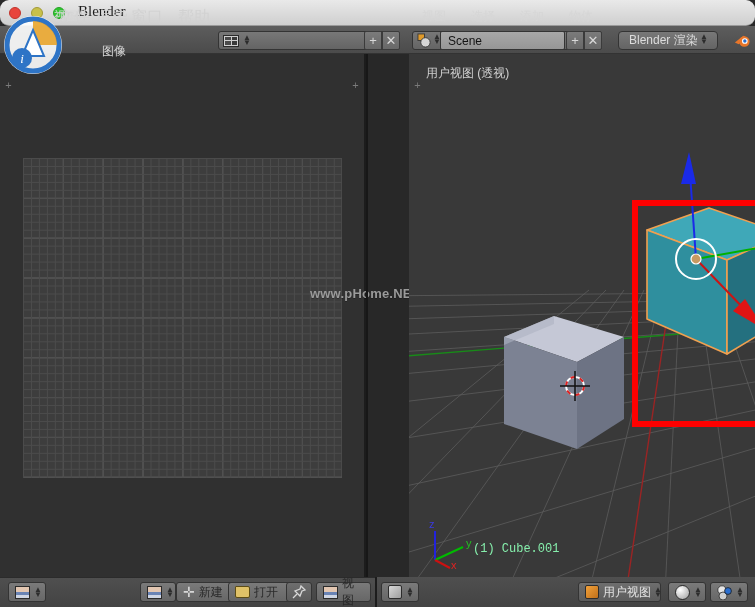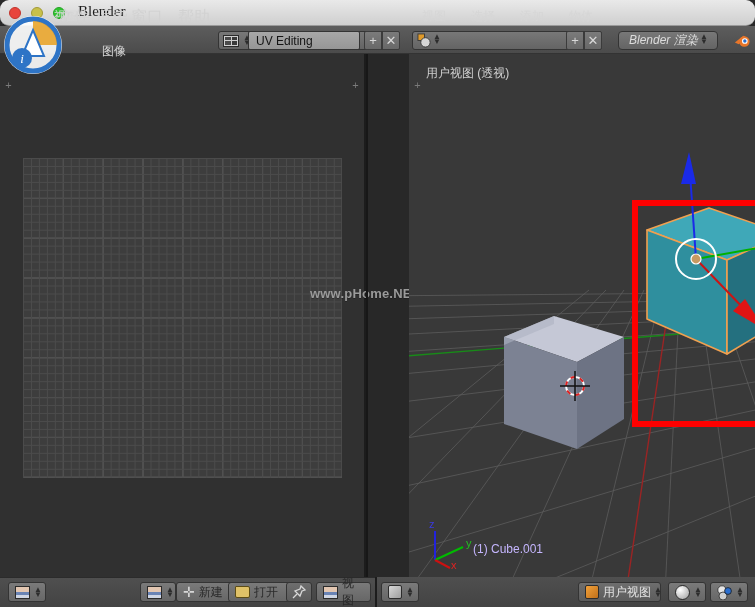--- a/index.html
+++ b/index.html
@@ -99,21 +99,21 @@
   .scene-glyph {
     position: absolute; left: 417px; top: 33px; width: 15px; height: 15px;
   }
 
   
   .engine-sel {
     position: absolute; left: 618px; top: 31px; width: 100px; height: 19px;
     background: linear-gradient(#787878, #646464);
     border: 1px solid #343434; border-radius: 4px;
     font-size: 12px; color: #dcdcdc;
-    display: flex; align-items: center; padding-left: 10px; font-style: italic;
+    display: flex; align-items: center; padding-left: 10px;
   }
   .blender-logo {
     position: absolute; left: 732px; top: 31px;
     width: 19px; height: 19px;
   }
 
   
   .uv-editor {
     position: absolute; left: 0; top: 54px; width: 366px; height: 523px;
     background: #303030;
@@ -148,21 +148,21 @@
     background: #393939;
     overflow: hidden;
     margin-left: 41px;
   }
   .vp-label {
     position: absolute; left: 17px; top: 11px;
     font-size: 12px; color: #d0d0d0; white-space: nowrap;
   }
   .vp-objname {
     position: absolute; left: 64px; top: 488px;
-    font-size: 12px; color: #c4b5fd; white-space: nowrap;
+    font-size: 12px; color: #86efac; white-space: nowrap; font-family: Liberation Mono, monospace;
   }
 
   
   .axis-gizmo { position: absolute; left: 14px; top: 460px; width: 60px; height: 55px; }
 
   
   .hl-box {
     position: absolute; left: 223px; top: 146px; width: 154px; height: 227px;
     border: 6px solid #fe0000;
     box-sizing: border-box;
@@ -270,33 +270,33 @@
       <b class="lt"></b>
         <b></b>
         <b class="lt"></b>
         <b></b>
     </div>
     <div class="spin" style="left:24px; top:3px;">
       <i>▲</i>
         <i>▼</i>
     </div>
   </div>
-  <div class="sel-text">UV Editing</div>
   <div class="icon-btn" style="left:364px; top:31px; width:18px; height:19px; border-radius:2px 0 0 2px;">+</div>
   <div class="icon-btn" style="left:382px; top:31px; width:18px; height:19px; border-radius:0 2px 2px 0;">✕</div>
 
   <div class="scene-sel"></div>
   <svg class="scene-glyph" viewBox="0 0 16 16">
     <rect x="1" y="1" width="7" height="7" fill="#e09a2a" stroke="#3a3a3a" stroke-width="1"></rect>
     <circle cx="9" cy="10" r="5" fill="#d6d6d6" stroke="#3a3a3a" stroke-width="1"></circle>
   </svg>
   <div class="spin" style="left:433px; top:34px;">
     <i>▲</i>
       <i>▼</i>
   </div>
+  <div class="scene-text">Scene</div>
   <div class="icon-btn" style="left:566px; top:31px; width:18px; height:19px; border-radius:2px 0 0 2px;">+</div>
   <div class="icon-btn" style="left:584px; top:31px; width:18px; height:19px; border-radius:0 2px 2px 0;">✕</div>
 
   <div class="engine-sel">Blender 渲染</div>
   <div class="spin" style="left:700px; top:34px;">
     <i>▲</i>
       <i>▼</i>
   </div>
   <svg class="blender-logo" viewBox="0 0 20 20">
     <path d="M3 12 L12 5 L16 7 L7 14 Z" fill="#e8762a"></path>

